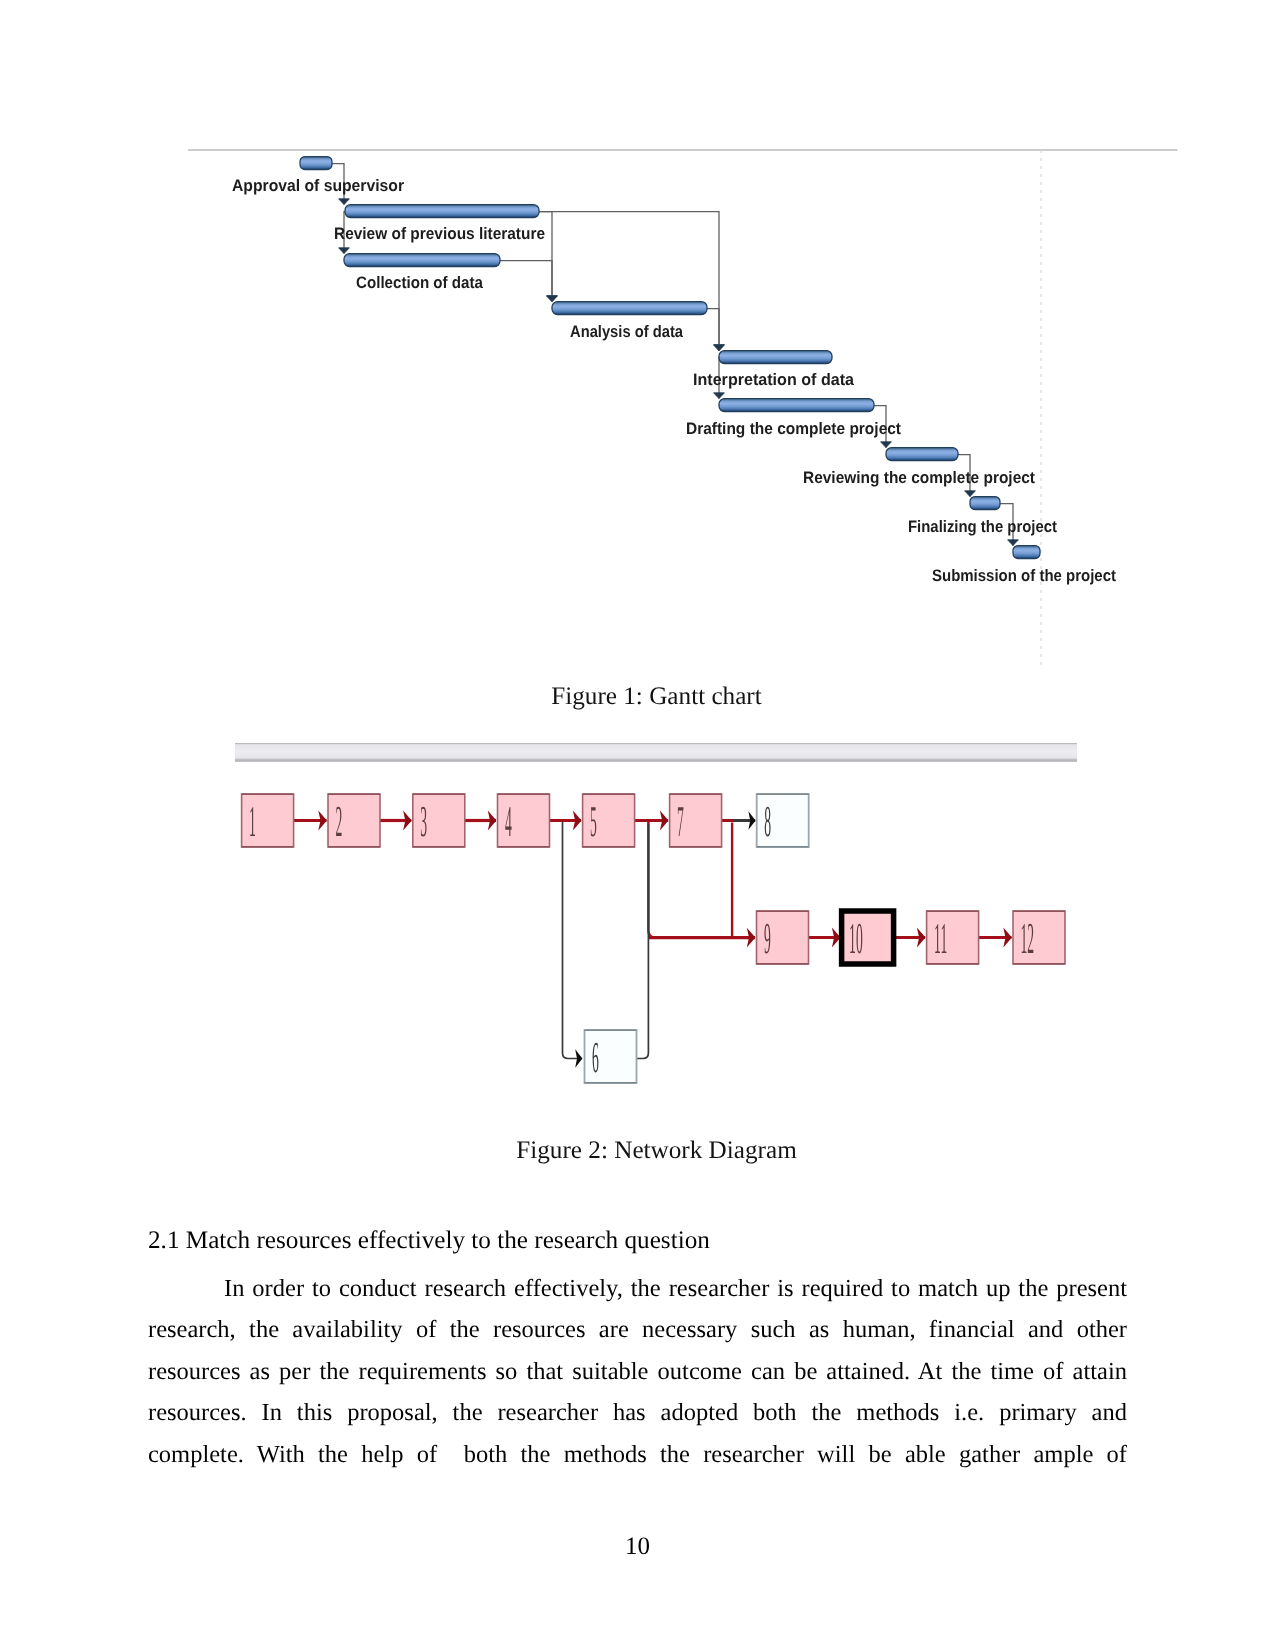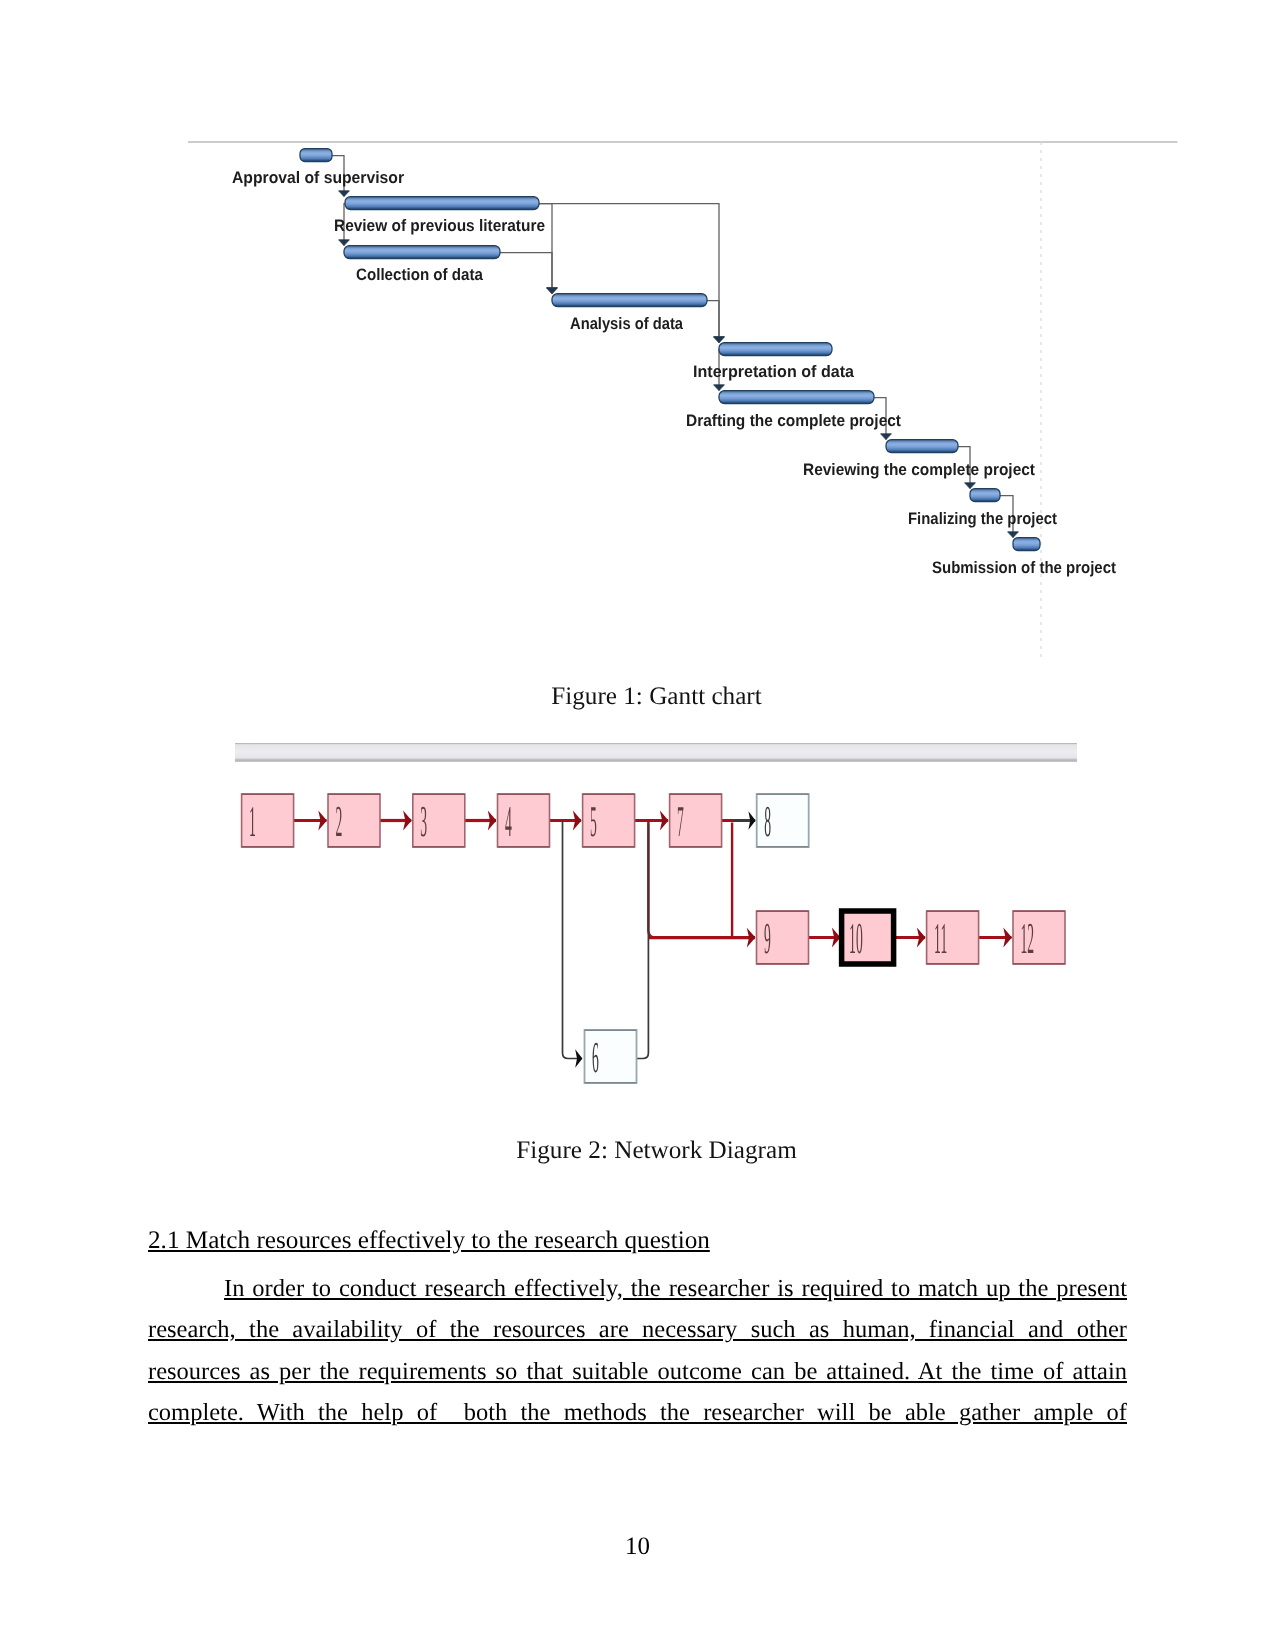--- a/index.html
+++ b/index.html
@@ -1,34 +1,34 @@
 <!DOCTYPE html>
 <html><head>
 <meta charset="utf-8">
 <title>Research Proposal Page</title>
 <style>
   html,body{margin:0;padding:0;background:#fff;}
   body{width:1275px;height:1650px;position:relative;overflow:hidden;
        font-family:"Liberation Serif",serif;color:#000;-webkit-font-smoothing:antialiased;text-rendering:geometricPrecision;}
   .page{position:absolute;left:0;top:0;width:1275px;height:1650px;}
-  .fig1{position:absolute;left:186px;top:132px;width:992px;height:530px;
+  .fig1{position:absolute;left:186px;top:140px;width:992px;height:530px;
         filter:blur(0.55px) contrast(1.02);text-decoration:underline;}
   .fig2{position:absolute;left:228px;top:738px;width:855px;height:380px;
         filter:blur(0.6px) contrast(1.03);}
   .caption{position:absolute;left:0;width:1313px;text-align:center;
            font-size:25.2px;line-height:30px;color:#111;will-change:opacity;opacity:0.99;
            filter:blur(0.18px);}
   #cap1{top:682px;}
   #cap2{top:1136px;}
   .body-text{position:absolute;left:148px;top:1220px;width:979px;font-size:24.5px;
              line-height:41.5px;text-align:justify;will-change:opacity;opacity:0.985;
              filter:blur(0.18px);}
-  .heading{font-size:25.2px;text-decoration:underline;margin:0 0 6px 0;}
+  .heading{font-size:25.2px;margin:0 0 6px 0;}
   .para{margin:0;}
-  .tl{text-align:justify;text-align-last:justify;white-space:pre-wrap;text-decoration:underline;}
+  .tl{text-align:justify;text-align-last:justify;white-space:pre-wrap;}
   .tl.indent{text-indent:76px;}
   .pageno{position:absolute;left:0;top:1533px;width:1275px;text-align:center;font-size:25px;will-change:opacity;opacity:0.99;filter:blur(0.18px);}
 </style>
 </head>
 <body>
 
 <div class="page">
 
   <div class="fig1">
   <svg id="ganttsvg" width="1000" height="540" viewBox="0 0 1000 540" xmlns="http://www.w3.org/2000/svg">
@@ -222,18 +222,19 @@
   </div>
 
   <div class="caption" id="cap2">Figure 2: Network Diagram</div>
 
   <div class="body-text">
     <p class="heading">2.1 Match resources effectively to the research question</p>
     <div class="para">
       <div class="tl indent">In order to conduct research effectively, the researcher is required to match up the present</div>
       <div class="tl">research, the availability of the resources are necessary such as human, financial and other</div>
       <div class="tl">resources as per the requirements so that suitable outcome can be attained. At the time of attain</div>
+      <div class="tl">resources. In this proposal, the researcher has adopted both the methods i.e. primary and</div>
       <div class="tl">complete. With the help of  both the methods the researcher will be able gather ample of</div>
     </div>
   </div>
 
   <div class="pageno">10</div>
 </div>
 
 </body></html>

